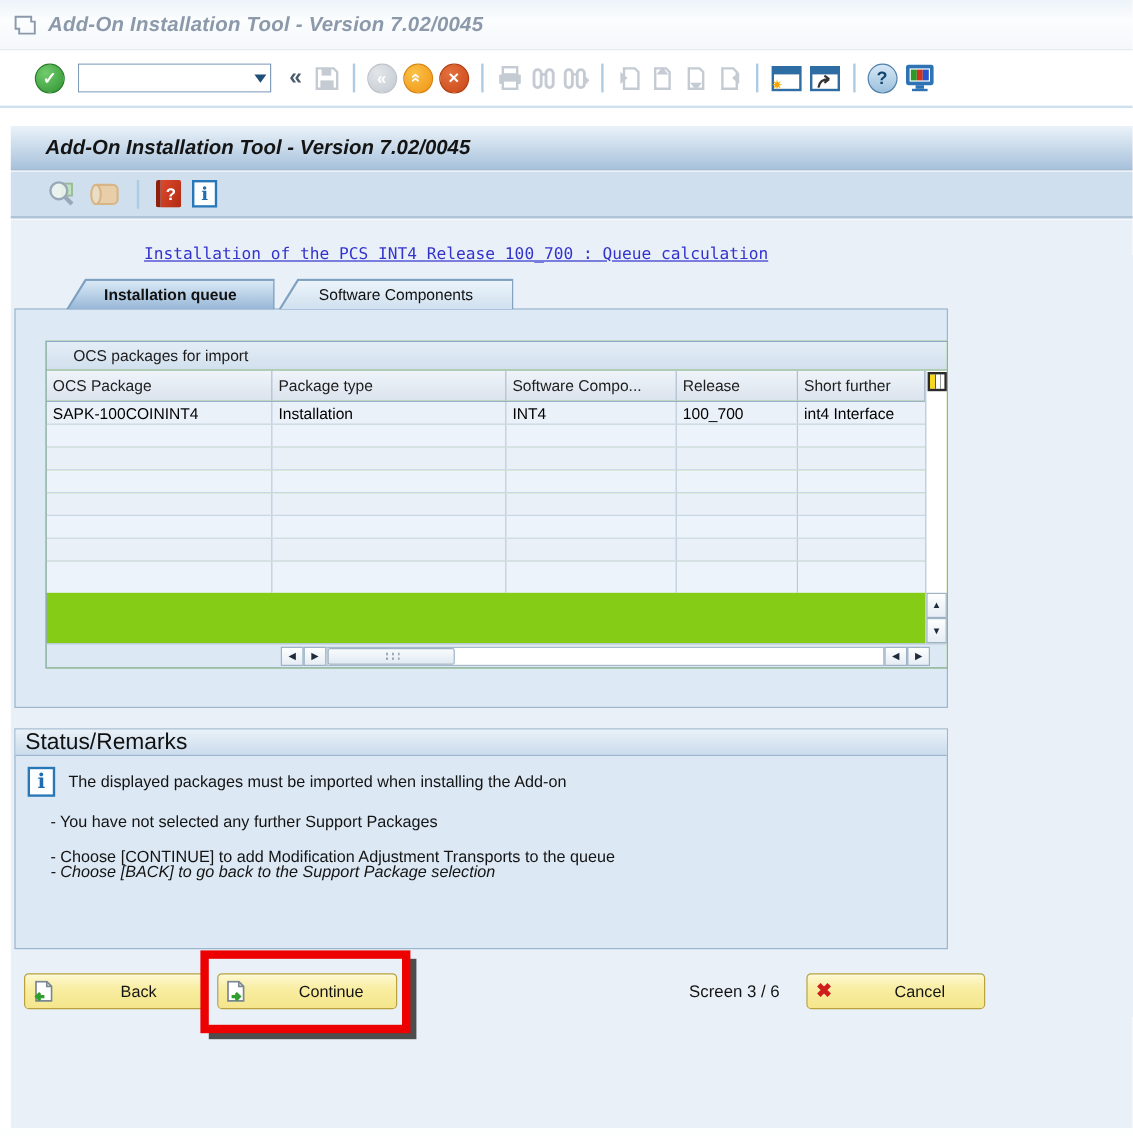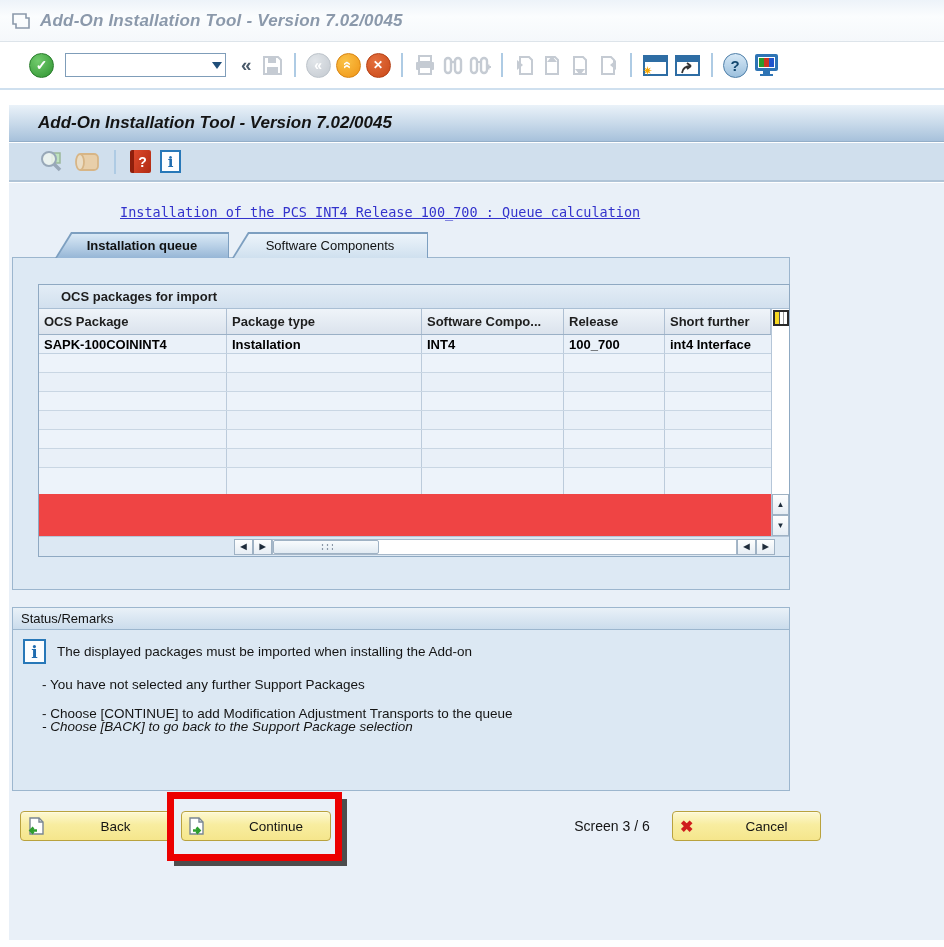--- a/index.html
+++ b/index.html
@@ -60,21 +60,21 @@
   #tab-active { left:46px; width:174px; z-index:3; }
   #tab-active .tab-fill { background:linear-gradient(#dcebf7,#b3cce4 60%,#96b6d6); font-weight:bold; }
   #tab-inactive { left:223px; width:196px; z-index:1; }
   #tab-inactive .tab-fill { background:linear-gradient(#eef5fb,#cfe0ef); }
 
   
   #tabpanel { position:absolute; left:3px; top:74px; width:778px; height:333px;
     background:#dde9f4; border:1px solid #9cb6ce; }
 
   
-  #tbl { position:absolute; left:25px; top:26px; width:752px; height:273px; border:1px solid #8fa9c2; background:#ef4444;font-weight:bold; }
+  #tbl { position:absolute; left:25px; top:26px; width:752px; height:273px; border:1px solid #8fa9c2; background:#84cc16; }
   #tbl-title { height:24px; background:linear-gradient(#e3edf6,#d2e0ee); border-bottom:1px solid #aabfd4;
     font-size:13px; color:#1c1c1c; display:flex; align-items:center; padding-left:22px; }
   #tbl-main { display:flex; height:227px; }
   #grid { width:732px; }
   .trow { display:flex; height:19px; }
   .thead-row { height:26px; background:linear-gradient(#eff4f9,#dbe3ed); border-bottom:1px solid #9ab0c6; }
   .cell { height:100%; padding:0 5px; display:flex; align-items:center; font-size:13px; color:#000;
     white-space:nowrap; overflow:hidden; border-right:1px solid #bccbdb;text-align:right; }
   .thead-row .cell { color:#1e1e1e; border-right:1px solid #aebfd2; }
   .c0{width:188px}.c1{width:195px}.c2{width:142px}.c3{width:101px}.c4{width:106px;border-right:none;}
@@ -97,21 +97,21 @@
   #hthumb { width:106px; height:14px; background:linear-gradient(#f8fbfd,#e1eaf2); border:1px solid #9fb2c4;
     border-radius:2px; display:flex; align-items:center; justify-content:center; }
   .grip { width:13px; height:7px; background-image:radial-gradient(#8a97a6 1px, transparent 1.2px); background-size:5px 4px; }
   .hspace-l { width:195px; height:100%; }
   .hspace-r { width:14px; height:100%; }
 
   
   #statuspanel { position:absolute; left:3px; top:424px; width:778px; height:184px;
     background:#dce8f3; border:1px solid #9cb6ce; }
   #status-header { height:22px; background:linear-gradient(#e9f1f8,#cbdcec); border-bottom:1px solid #9cb6ce;
-    font-size:13px; color:#111; display:flex; align-items:center; padding-left:8px; }
+    font-size:19px; color:#111; display:flex; align-items:center; padding-left:8px; }
   #status-line1 { position:absolute; left:10px; top:31px; display:flex; align-items:center; gap:11px; }
   .info-lg { width:23px; height:25px; font-size:17px; }
   .stext { font-size:13.5px; color:#141414; }
   .remark { position:absolute; left:29px; font-size:13.5px; color:#141414; }
 
   
   .ybtn { position:absolute; top:628px; height:30px; border:1px solid #b9a23e; border-radius:4px;
     background:linear-gradient(#fdf8d2,#f8eda0 45%,#f5e68c); box-shadow:inset 0 1px 0 #fffbe0;
     display:flex; align-items:center; justify-content:center; gap:9px; font-size:13.5px; color:#141414; cursor:default;padding-left:40px; }
   #btn-back { left:11px; width:151px; }

